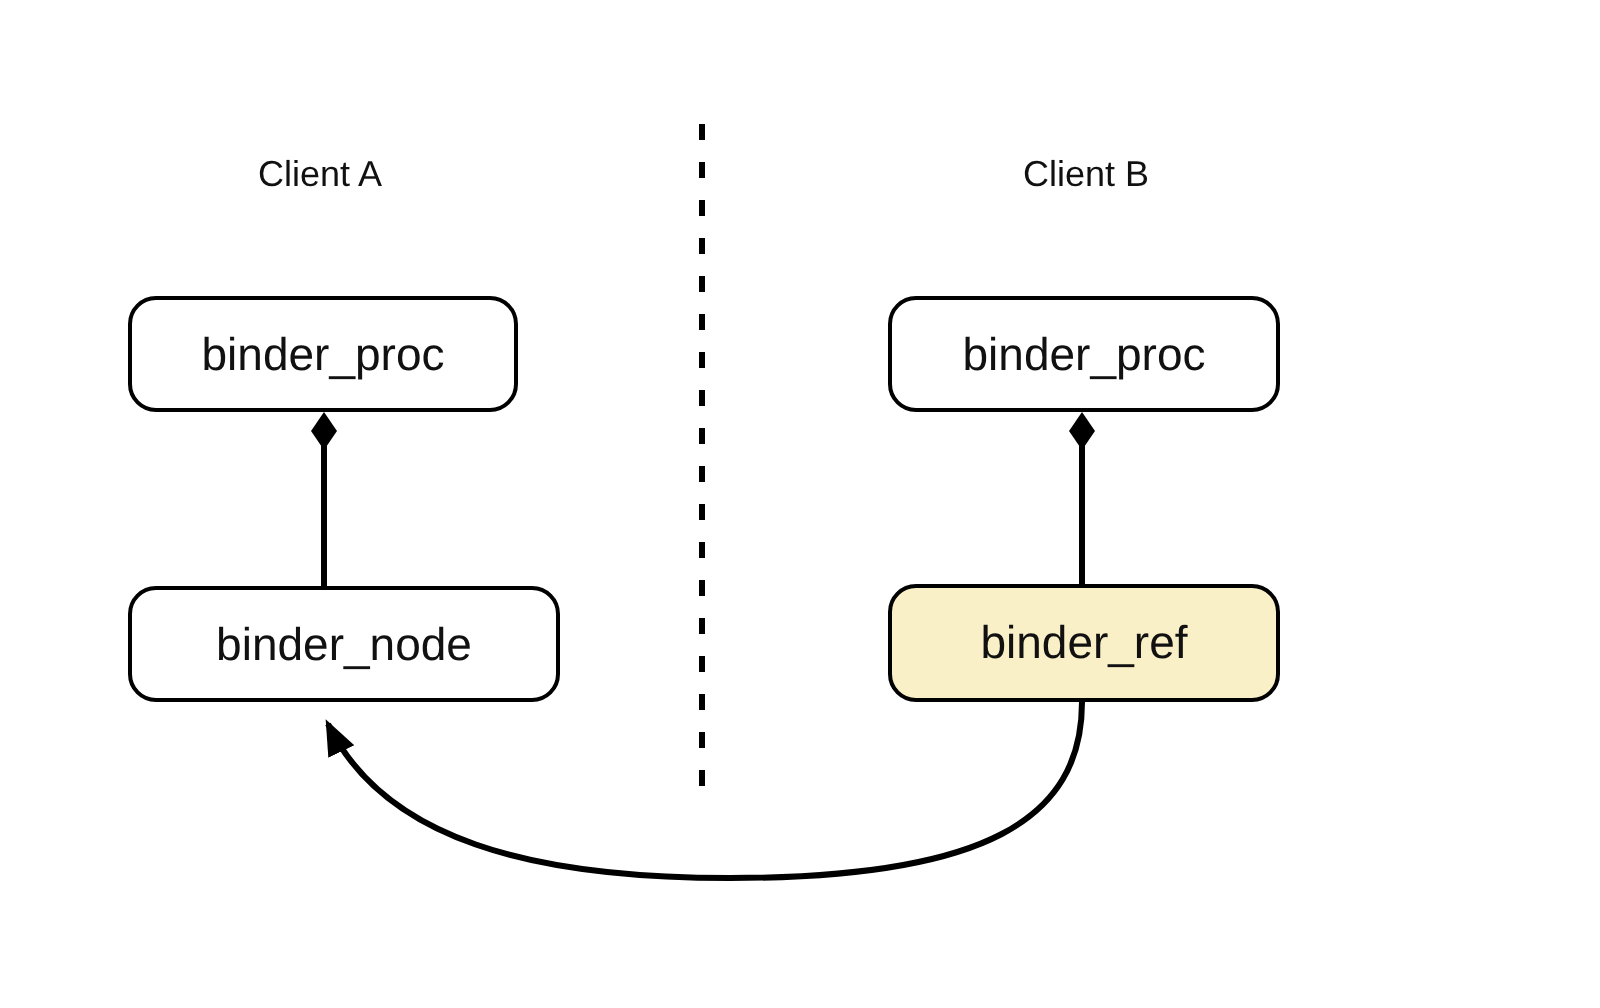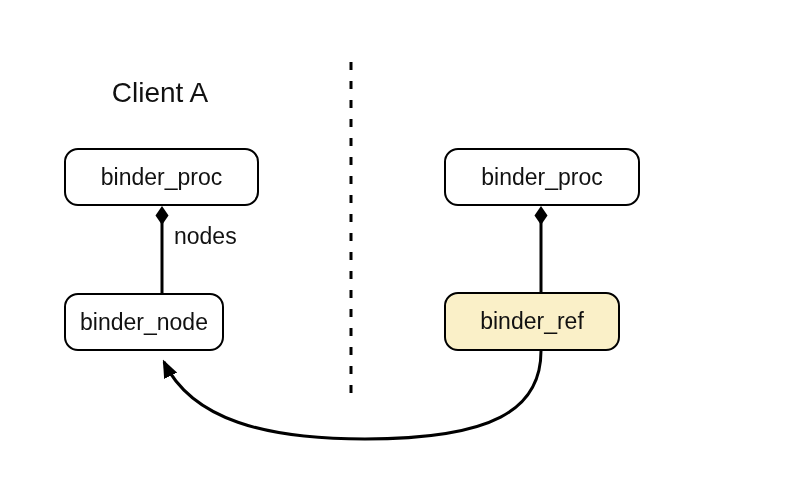--- a/index.html
+++ b/index.html
@@ -29,21 +29,21 @@
     border-radius:14px;
     background:var(--node-fill);
     display:flex;align-items:center;justify-content:center;
     font-size:23px;
     line-height:1;
     white-space:nowrap;
   }
   .node-box.highlight{background:var(--highlight-fill);}
   .col-title{
     position:absolute;
-    font-size:28px;
+    font-size:18px;
     transform:translateX(-50%);
     white-space:nowrap;
   }
   .edge-label{
     position:absolute;
     font-size:23px;
     white-space:nowrap;
   }
 </style>
 </head>
@@ -67,32 +67,32 @@
 
     <g>
       <line class="wire" x1="541" y1="218" x2="541" y2="293"></line>
       <path class="diamond" d="M541,206 L547.5,215.5 L541,225 L534.5,215.5 Z"></path>
     </g>
 
     <path class="wire" marker-end="url(#arrowhead)" d="M541,351 C541,410 492,439 365,439 C266,439 192,420 164,362"></path>
   </svg>
 
   <div class="col-title" style="left:160px; top:77px;">Client A</div>
+  <div class="col-title" style="left:543px; top:77px;">Client B</div>
 
   <div class="node-box" style="left:64px; top:148px; width:195px; height:58px;">
     <span>binder_proc</span>
   </div>
 
   <div class="node-box" style="left:444px; top:148px; width:196px; height:58px;">
     <span>binder_proc</span>
   </div>
 
-  <div class="node-box" style="left:64px; top:293px; width:160px; height:58px;">
+  <div class="node-box" style="left:64px; top:293px; width:216px; height:58px;">
     <span>binder_node</span>
   </div>
 
-  <div class="node-box highlight" style="left:444px; top:292px; width:176px; height:59px;">
+  <div class="node-box highlight" style="left:444px; top:292px; width:196px; height:59px;">
     <span>binder_ref</span>
   </div>
 
-  <div class="edge-label" style="left:174px; top:223px;">nodes</div>
 
 </div>
 
 </body></html>

